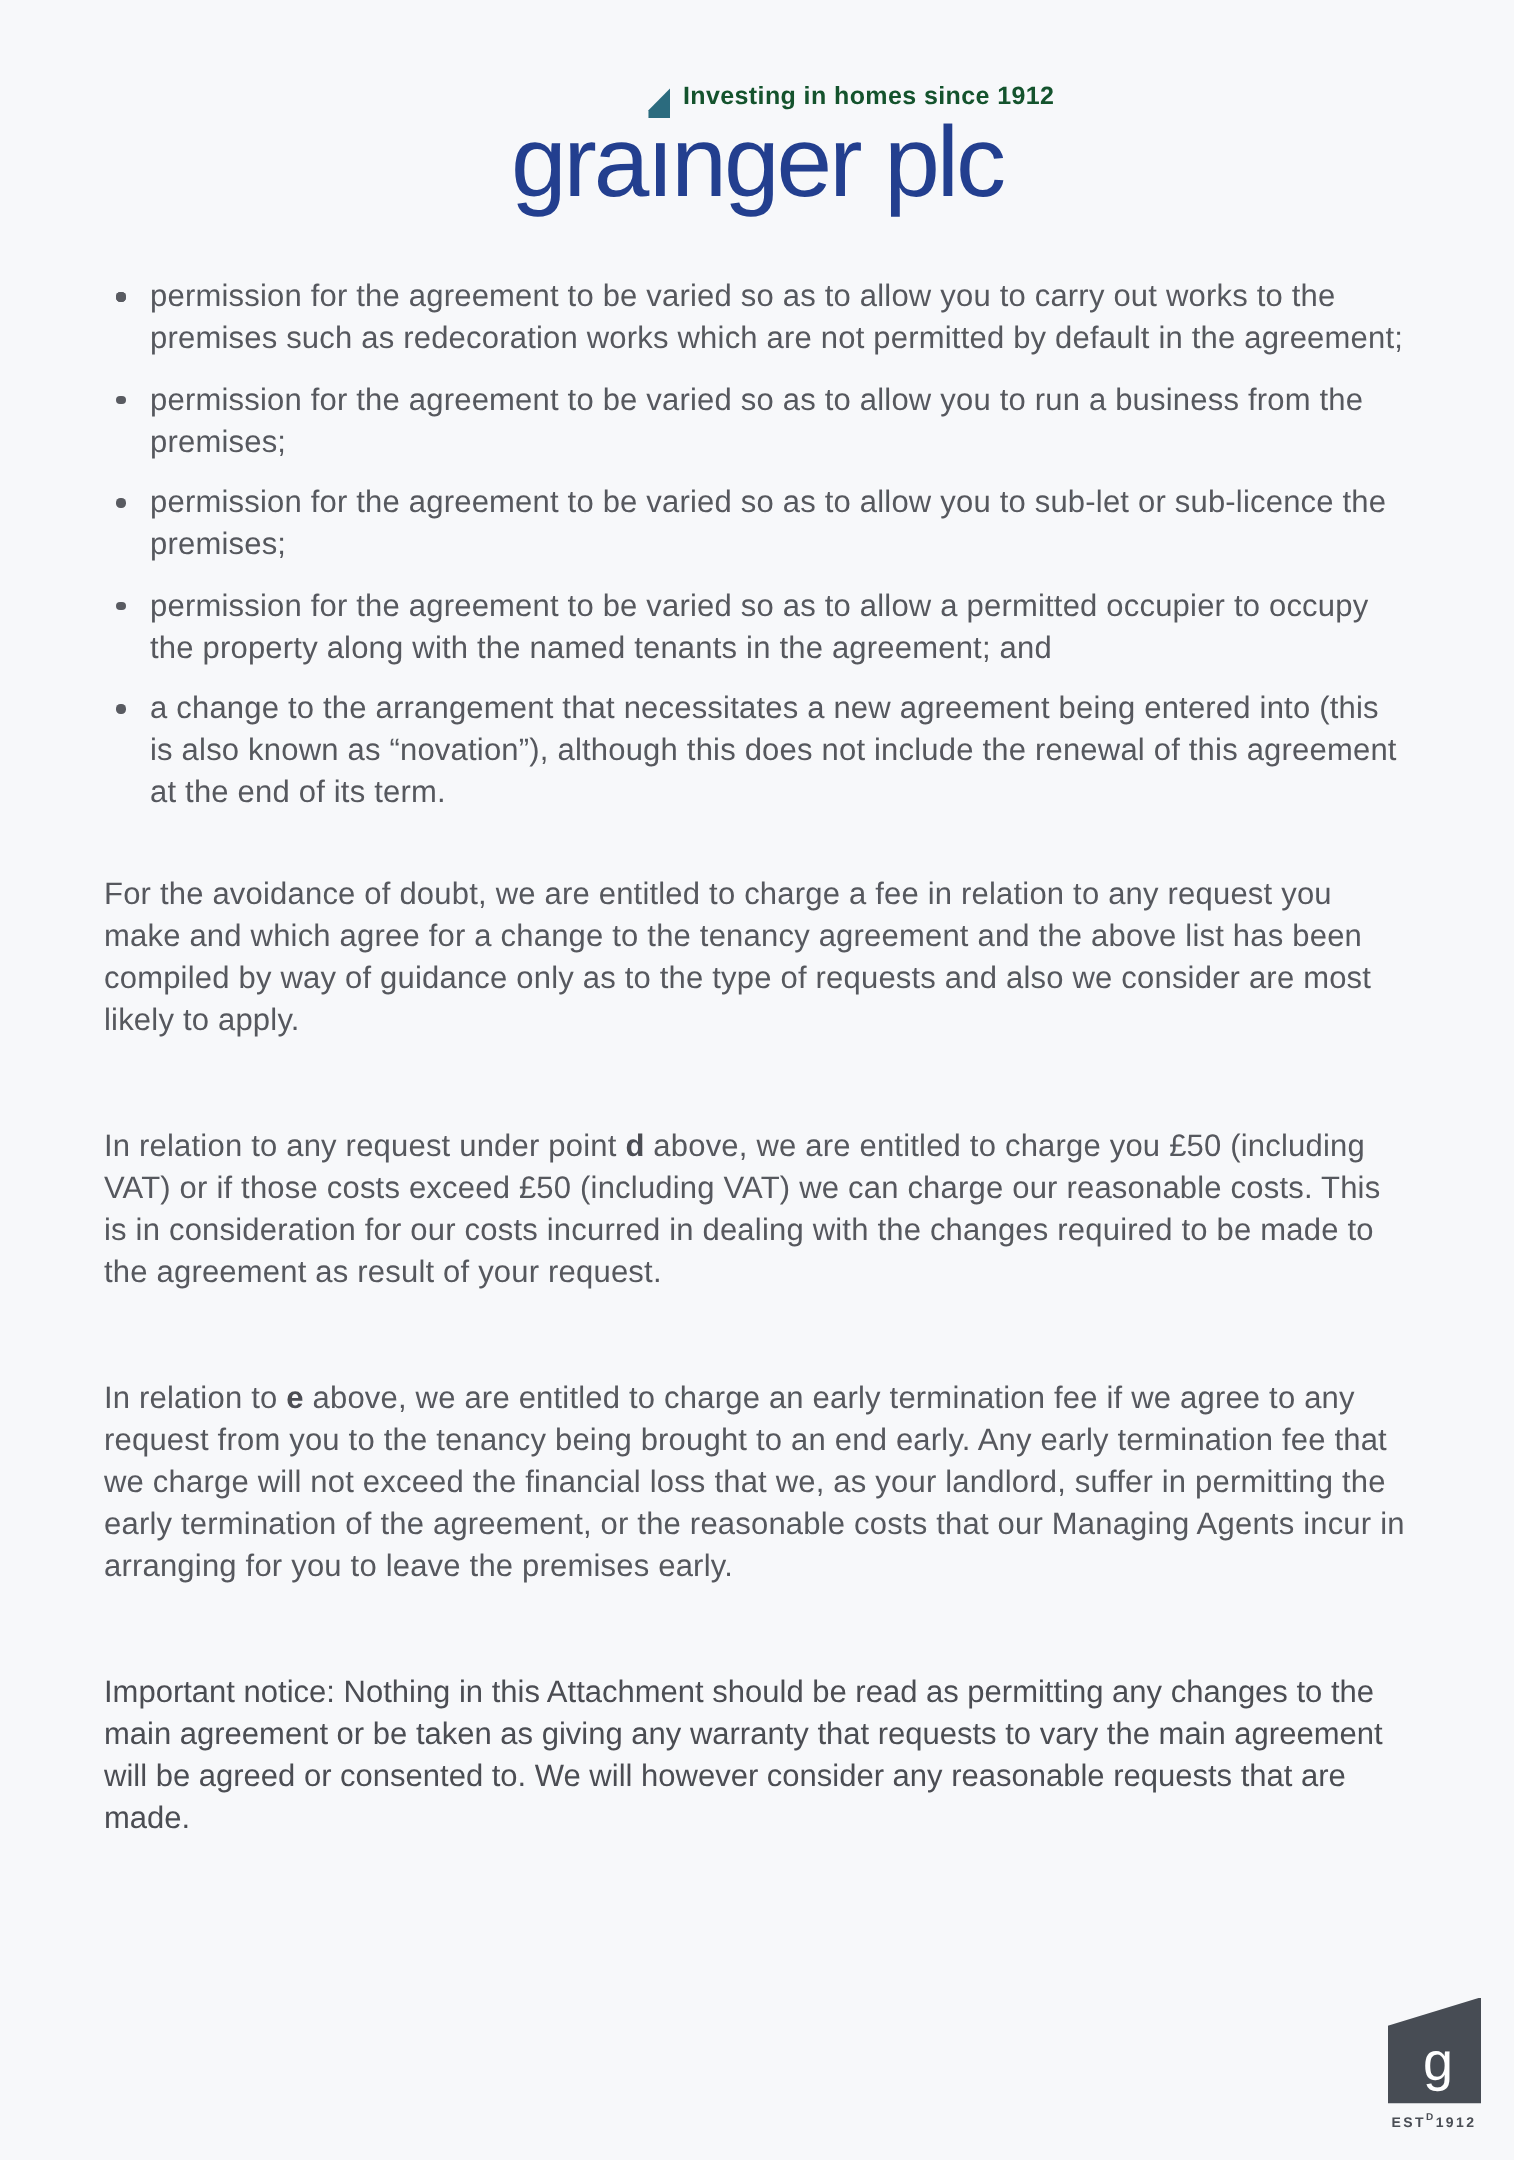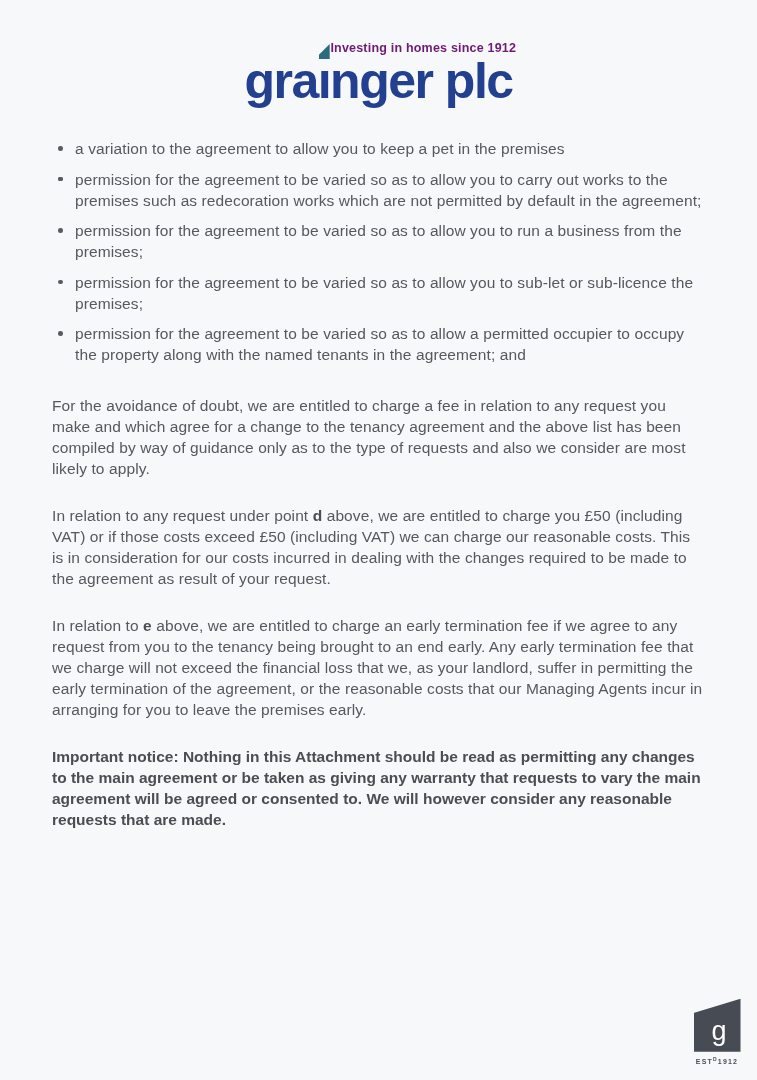--- a/index.html
+++ b/index.html
@@ -26,27 +26,27 @@
     position: relative;
     display: inline-block;
   }
   .tagline {
     position: absolute;
     top: 7px;
     left: 86px;
     font-size: 12.5px;
     font-weight: bold;
     letter-spacing: 0.2px;
-    color: #701a75;
+    color: #14532d;
     white-space: nowrap;
   }
   .wordmark {
     margin-top: 22px;
     font-size: 50px;
-    font-weight: bold;
+    font-weight: normal;
     letter-spacing: -1.5px;
     line-height: 1;
     color: #233f8f;
     white-space: nowrap;
   }
   .i-body {
     position: relative;
     display: inline-block;
   }
   .i-body::before {
@@ -79,26 +79,26 @@
   .bullet-list li .dot {
     position: absolute;
     left: 6px;
     top: 8px;
     width: 4.5px;
     height: 4.5px;
     border-radius: 50%;
     background: #595b61;
   }
   .para {
-    margin-top: 26px;
+    margin-top: 42px;
   }
   .para.first { margin-top: 30px; }
   .para b { color: #4b4d53; }
   .para.important {
-    font-weight: bold;
+    font-weight: normal;
     color: #4b4d53;
     letter-spacing: 0;
   }
 
   
   .footer-logo {
     position: absolute;
     right: 16px;
     bottom: 15px;
     width: 48px;
@@ -142,26 +142,26 @@
   <header class="header">
     <div class="logo-inner">
       <div class="tagline">Investing in homes since 1912</div>
       <div class="wordmark"><span>gra</span><span class="i-body"><span>ı</span></span><span>nger plc</span></div>
     </div>
   </header>
 
   <main class="content">
 
     <ul class="bullet-list">
-      <li><span class="dot"></span><span>a variation to the agreement to allow you to keep a pet in the premises</span></li>
       <li><span class="dot"></span></li>
       <li><span class="dot"></span><span>permission for the agreement to be varied so as to allow you to carry out works to the premises such as redecoration works which are not permitted by default in the agreement;</span></li>
       <li><span class="dot"></span><span>permission for the agreement to be varied so as to allow you to run a business from the premises;</span></li>
       <li><span class="dot"></span><span>permission for the agreement to be varied so as to allow you to sub-let or sub-licence the premises;</span></li>
       <li><span class="dot"></span><span>permission for the agreement to be varied so as to allow a permitted occupier to occupy the property along with the named tenants in the agreement; and</span></li>
+      <li><span class="dot"></span><span>a change to the arrangement that necessitates a new agreement being entered into (this is also known as “novation”), although this does not include the renewal of this agreement at the end of its term.</span></li>
     </ul>
 
     <p class="para first">For the avoidance of doubt, we are entitled to charge a fee in relation to any request you make and which agree for a change to the tenancy agreement and the above list has been compiled by way of guidance only as to the type of requests and also we consider are most likely to apply.</p>
 
     <p class="para"><span>In relation to any request under point </span><b>d</b><span> above, we are entitled to charge you £50 (including VAT) or if those costs exceed £50 (including VAT) we can charge our reasonable costs. This is in consideration for our costs incurred in dealing with the changes required to be made to the agreement as result of your request.</span></p>
 
     <p class="para"><span>In relation to </span><b>e</b><span> above, we are entitled to charge an early termination fee if we agree to any request from you to the tenancy being brought to an end early. Any early termination fee that we charge will not exceed the financial loss that we, as your landlord, suffer in permitting the early termination of the agreement, or the reasonable costs that our Managing Agents incur in arranging for you to leave the premises early.</span></p>
 
     <p class="para important">Important notice: Nothing in this Attachment should be read as permitting any changes to the main agreement or be taken as giving any warranty that requests to vary the main agreement will be agreed or consented to. We will however consider any reasonable requests that are made.</p>
 

